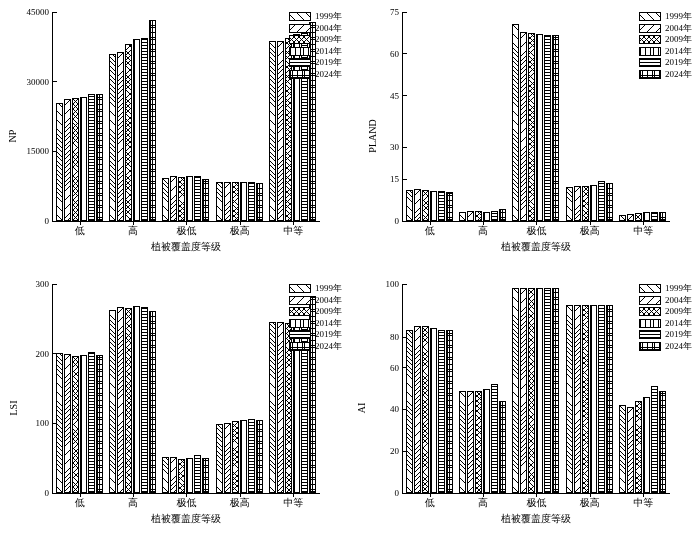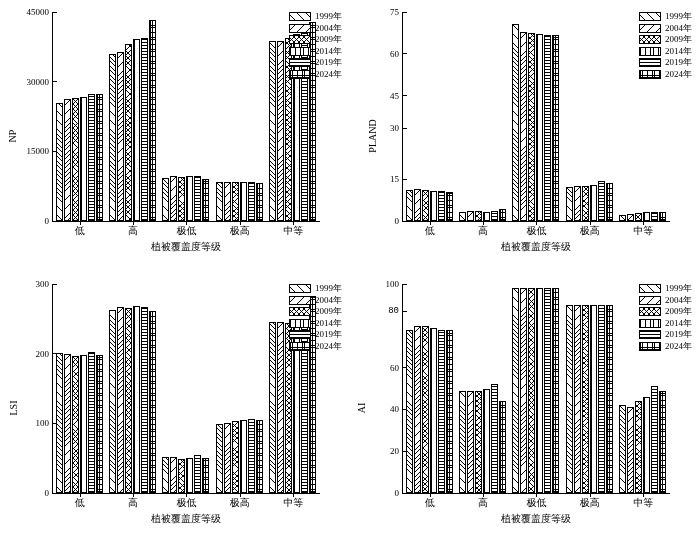--- a/index.html
+++ b/index.html
@@ -285,21 +285,21 @@
             <div class="bar p2" style="height: 8.36px;"></div>
             <div class="bar p3" style="height: 8.63867px;"></div>
             <div class="bar p4" style="height: 8.91733px;"></div>
             <div class="bar p5" style="height: 9.47467px;"></div>
             <div class="cat-tick"></div>
             <div class="cat-label">中等</div>
           </div>
         </div>
     <div class="ytick" style="bottom: 0px;">0<span class="tickmark"></span></div>
         <div class="ytick" style="bottom: 41.8px; margin-left: 12px;">15<span class="tickmark"></span></div>
-        <div class="ytick" style="bottom: 93px;">30<span class="tickmark"></span></div>
+        <div class="ytick" style="bottom: 74px;">30<span class="tickmark"></span></div>
         <div class="ytick" style="bottom: 125.4px;">45<span class="tickmark"></span></div>
         <div class="ytick" style="bottom: 167.2px;">60<span class="tickmark"></span></div>
         <div class="ytick" style="bottom: 209px;">75<span class="tickmark"></span></div>
       </div>
     <div class="xlabel">植被覆盖度等级</div>
     <div class="legend">
         <div class="legend-row">
           <span class="legend-swatch p0"></span>
           <span class="legend-label">1999年</span>
         </div>
@@ -467,21 +467,21 @@
             <div class="bar p4" style="height: 106.59px;"></div>
             <div class="bar p5" style="height: 102.41px;"></div>
             <div class="cat-tick"></div>
             <div class="cat-label">中等</div>
           </div>
         </div>
     <div class="ytick" style="bottom: 0px;">0<span class="tickmark"></span></div>
         <div class="ytick" style="bottom: 41.8px;">20<span class="tickmark"></span></div>
         <div class="ytick" style="bottom: 83.6px;">40<span class="tickmark"></span></div>
         <div class="ytick" style="bottom: 125.4px;">60<span class="tickmark"></span></div>
-        <div class="ytick" style="bottom: 182px; font-family: Liberation Mono, monospace;">80<span class="tickmark"></span></div>
+        <div class="ytick" style="bottom: 156px;">80<span class="tickmark"></span></div>
         <div class="ytick" style="bottom: 209px;">100<span class="tickmark"></span></div>
       </div>
     <div class="xlabel">植被覆盖度等级</div>
     <div class="legend">
         <div class="legend-row">
           <span class="legend-swatch p0"></span>
           <span class="legend-label">1999年</span>
         </div>
         <div class="legend-row">
           <span class="legend-swatch p1"></span>

